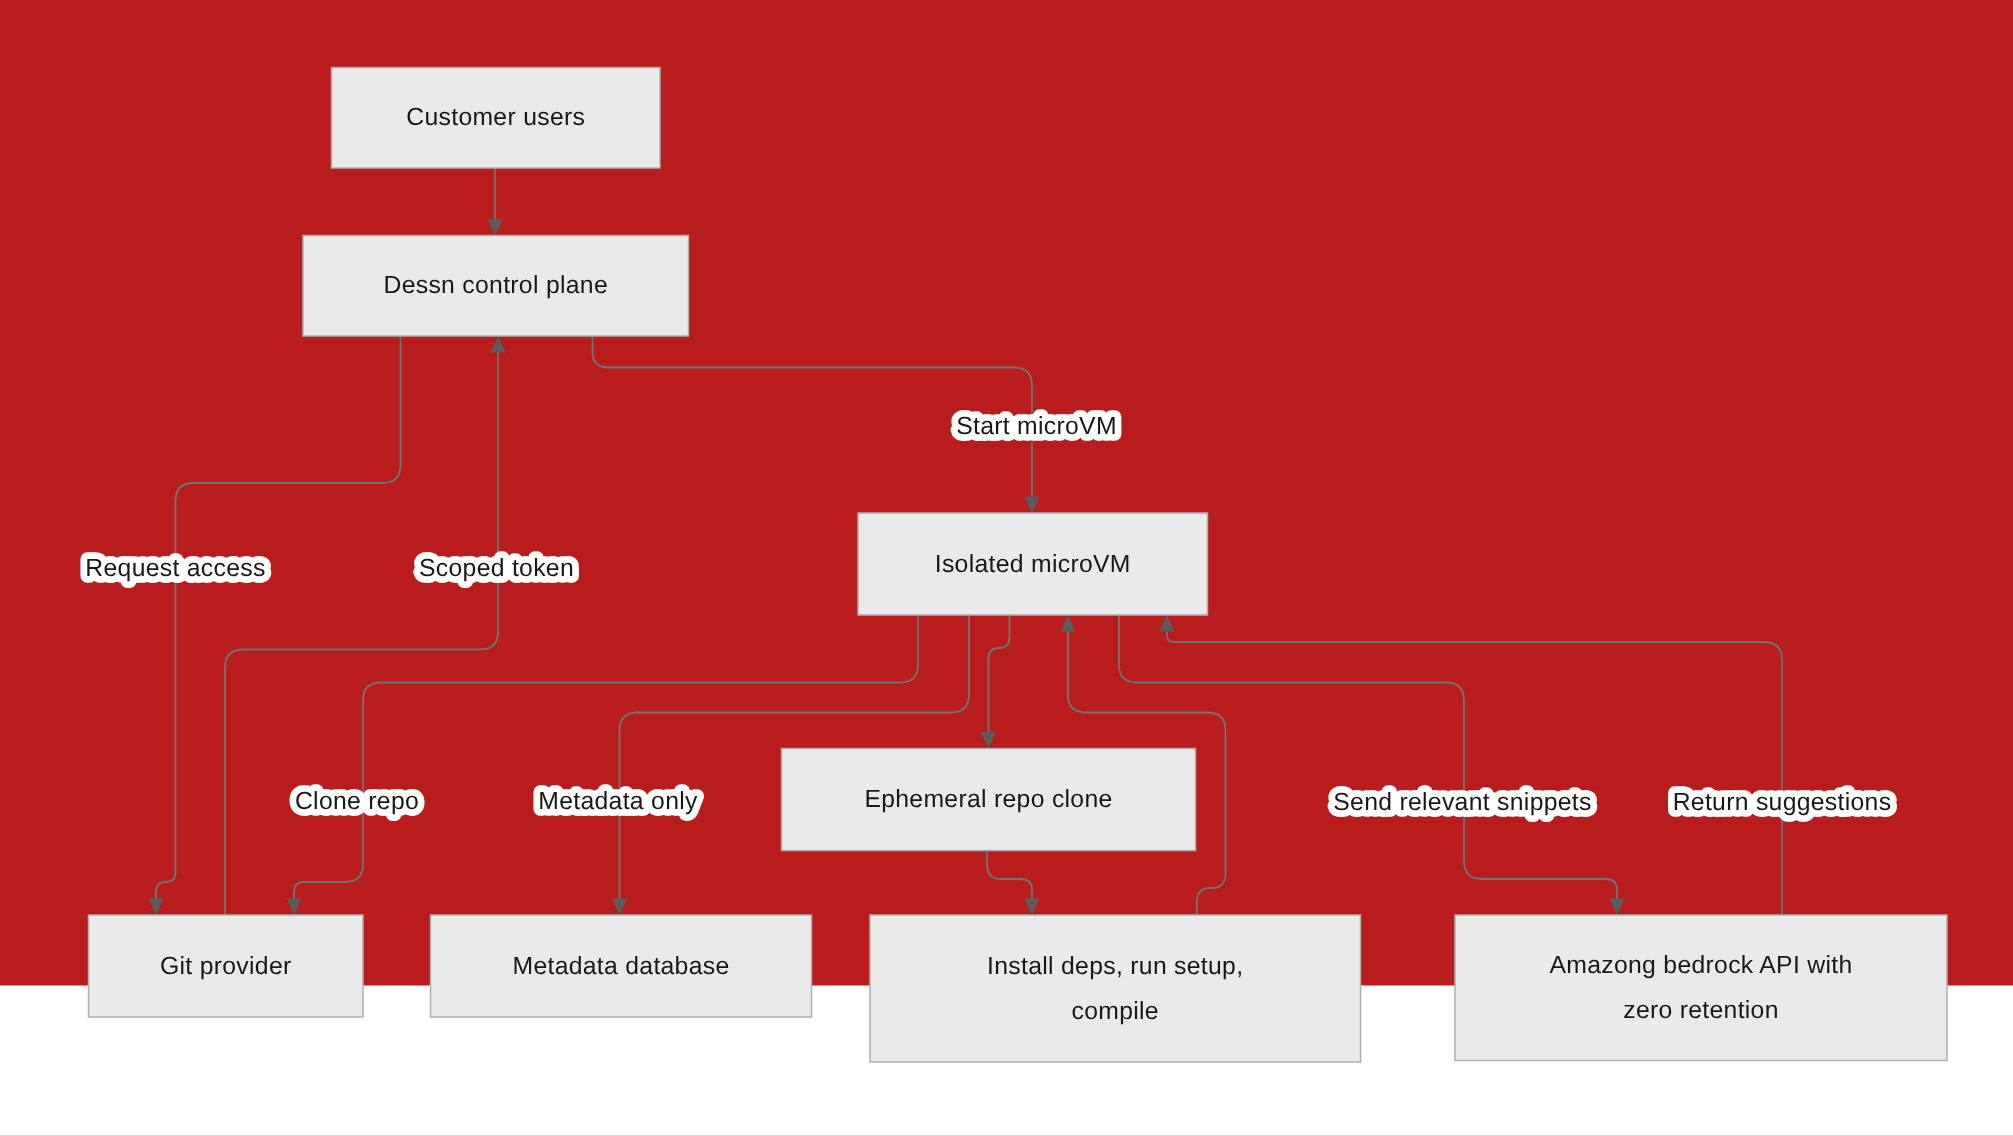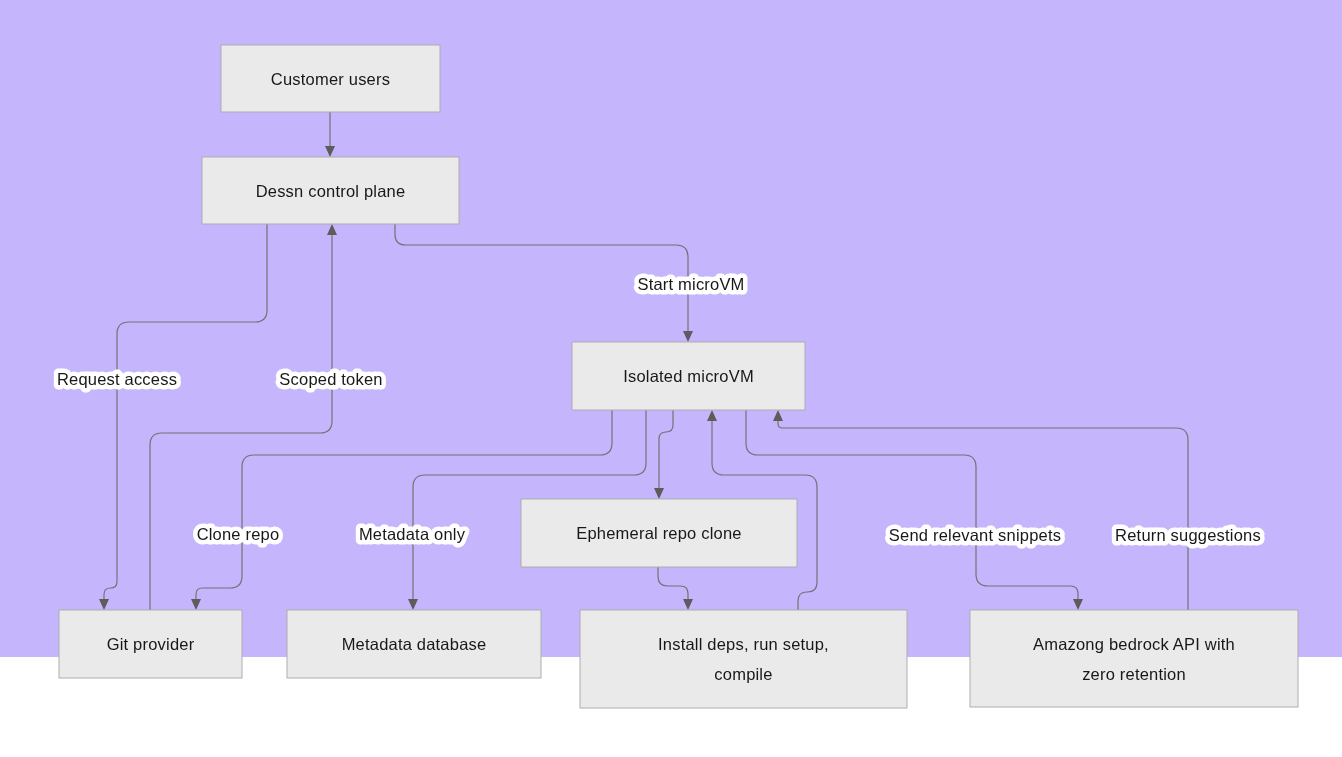--- a/index.html
+++ b/index.html
@@ -1,18 +1,18 @@
 <!DOCTYPE html>
 <html><head>
 <meta charset="utf-8">
 <style>
   html,body{margin:0;padding:0;background:#ffffff;}
   body{width:1342px;height:757px;overflow:hidden;
        font-family:"Liberation Sans",sans-serif;}
-  .canvas{position:relative;width:1342px;height:657px;background:#c4b5fd;}
+  .canvas{position:relative;width:1342px;height:657px;background:#b91c1c;}
   svg{display:block;}
   .node-box{stroke-width:1px;}
   .node-label{font-size:16.5px;letter-spacing:.2px;}
   .edge-line{fill:none;stroke-width:1.2px;}
   .edge-label{font-size:16.5px;letter-spacing:.2px;
               paint-order:stroke;stroke:#ffffff;stroke-width:9px;
               stroke-linejoin:round;}
 </style>
 </head>
 <body>

